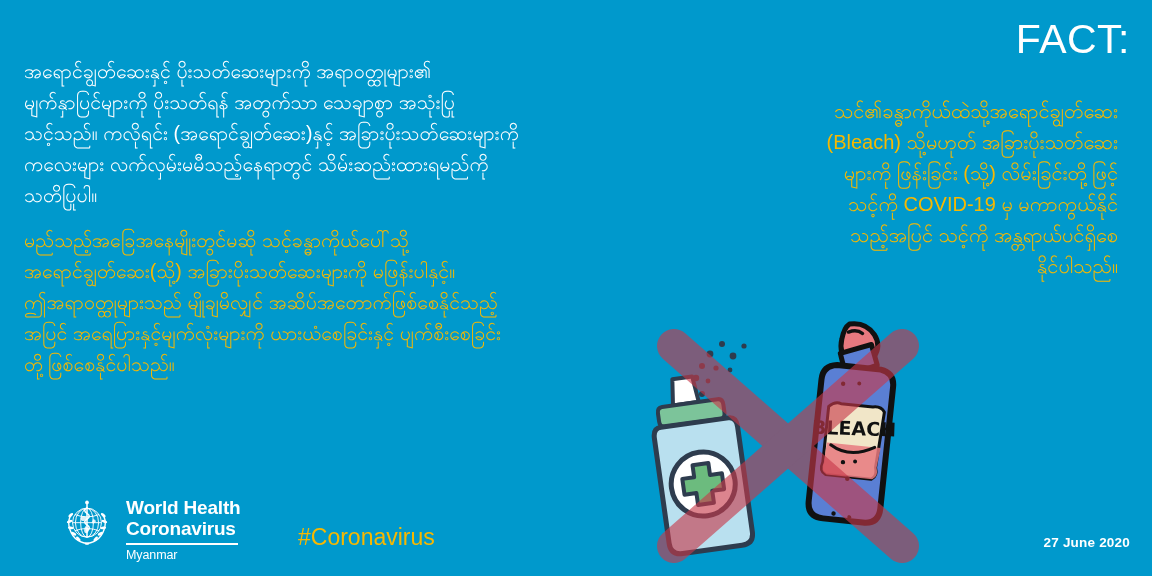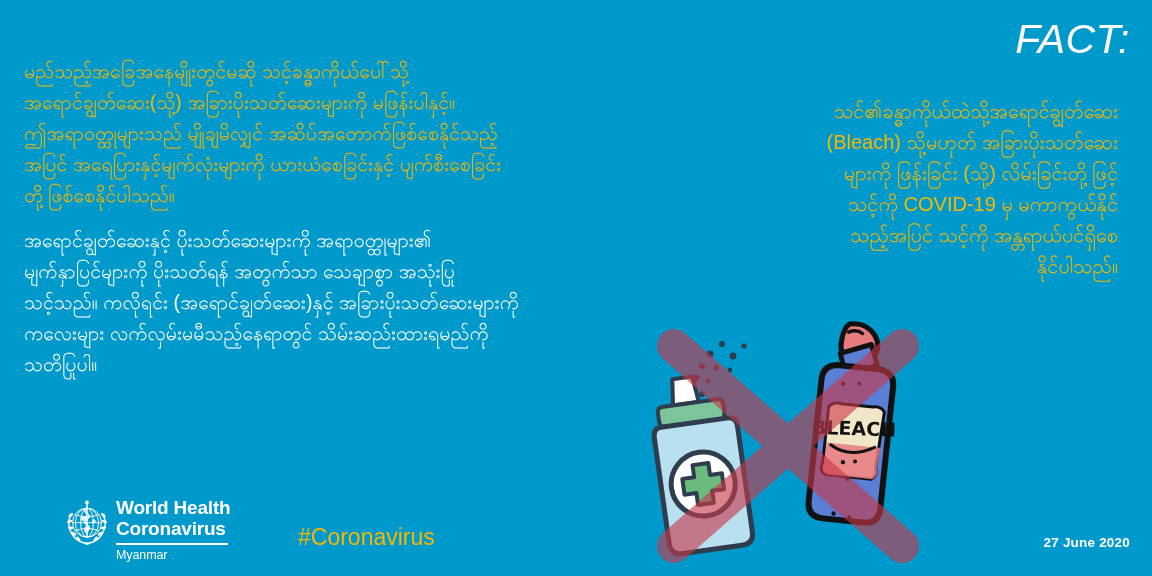--- a/index.html
+++ b/index.html
@@ -36,21 +36,20 @@
   
   .fact-label {
     position: absolute;
     right: 22px;
     top: 16px;
     font-size: 41px;
     line-height: 46px;
     color: #ffffff;
     font-weight: 400;
     letter-spacing: .5px;
-    font-style: italic;
   }
   .right-col {
     position: absolute;
     right: 22px;
     top: 84px;
     width: 470px;
     text-align: right;
   }
   .fact-body {
     margin: 12px;
@@ -60,20 +59,21 @@
     white-space: pre-line;
   }
 
   
   .who-block {
     position: absolute;
     left: 58px;
     bottom: 14px;
     display: flex;
     align-items: flex-start;
+    gap: 10px;
   }
   .who-emblem { width: 58px; height: 58px; flex: 0 0 58px; }
   .who-words {
     display: flex;
     flex-direction: column;
     color: #ffffff;
     padding-top: 1px;
   }
   .who-line1, .who-line2 {
     font-size: 19px;
@@ -123,30 +123,30 @@
     width: 290px;
     height: 250px;
   }
 </style>
 </head>
 <body>
 
 <div id="poster">
 
   <div class="left-col">
+    <p class="para para-advice">အရောင်ချွတ်ဆေးနှင့်  ပိုးသတ်ဆေးများကို အရာဝတ္ထုများ၏
+မျက်နှာပြင်များကို ပိုးသတ်ရန် အတွက်သာ  သေချာစွာ အသုံးပြု
+သင့်သည်။ ကလိုရင်း (အရောင်ချွတ်ဆေး)နှင့် အခြားပိုးသတ်ဆေးများကို
+ကလေးများ လက်လှမ်းမမီသည့်နေရာတွင် သိမ်းဆည်းထားရမည်ကို
+သတိပြုပါ။</p>
     <p class="para para-warning">မည်သည့်အခြေအနေမျိုးတွင်မဆို သင့်ခန္ဓာကိုယ်ပေါ်သို့
 အရောင်ချွတ်ဆေး(သို့) အခြားပိုးသတ်ဆေးများကို မဖြန်းပါနှင့်။
 ဤအရာဝတ္ထုများသည် မျိုချမိလျှင် အဆိပ်အတောက်ဖြစ်စေနိုင်သည့်
 အပြင် အရေပြားနှင့်မျက်လုံးများကို ယားယံစေခြင်းနှင့် ပျက်စီးစေခြင်း
 တို့ဖြစ်စေနိုင်ပါသည်။</p>
-    <p class="para para-advice">အရောင်ချွတ်ဆေးနှင့်  ပိုးသတ်ဆေးများကို အရာဝတ္ထုများ၏
-မျက်နှာပြင်များကို ပိုးသတ်ရန် အတွက်သာ  သေချာစွာ အသုံးပြု
-သင့်သည်။ ကလိုရင်း (အရောင်ချွတ်ဆေး)နှင့် အခြားပိုးသတ်ဆေးများကို
-ကလေးများ လက်လှမ်းမမီသည့်နေရာတွင် သိမ်းဆည်းထားရမည်ကို
-သတိပြုပါ။</p>
   </div>
 
   <div class="fact-label">FACT:</div>
 
   <div class="right-col">
     <p class="fact-body">သင်၏ခန္ဓာကိုယ်ထဲသို့အရောင်ချွတ်ဆေး
 (Bleach) သို့မဟုတ် အခြားပိုးသတ်ဆေး
 များကို ဖြန်းခြင်း (သို့) လိမ်းခြင်းတို့ဖြင့်
 သင့်ကို COVID-19 မှ မကာကွယ်နိုင်
 သည့်အပြင် သင့်ကို အန္တရာယ်ပင်ရှိစေ

